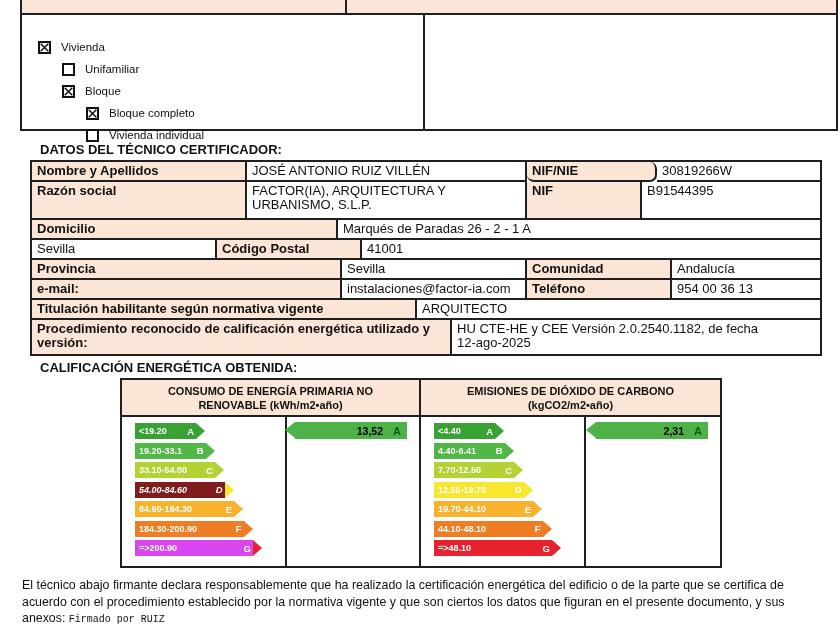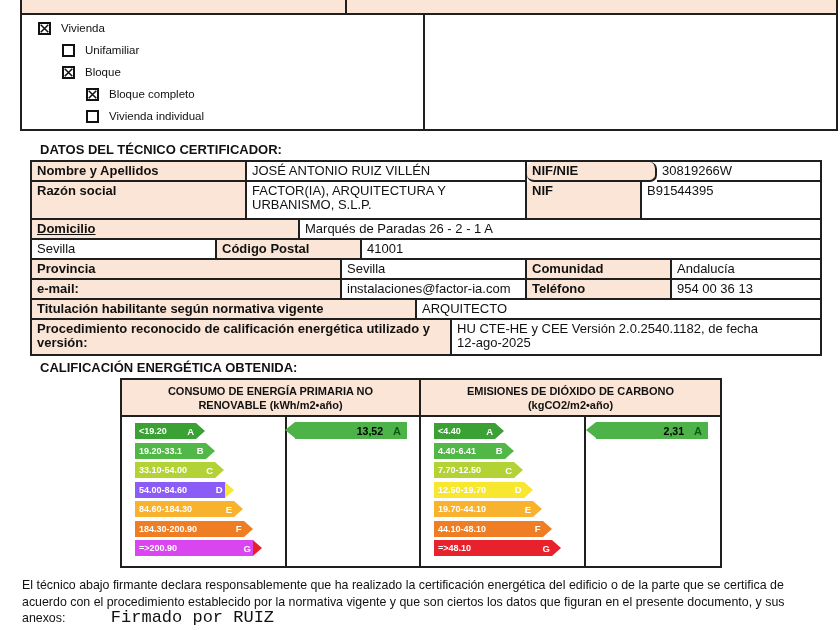--- a/index.html
+++ b/index.html
@@ -7,21 +7,21 @@
         font-family:"Liberation Sans", sans-serif;color:#111;}
 
   
   .top-strip{position:absolute;left:20px;top:0;width:818px;height:13px;background:#fbe5d6;
              border-left:2px solid #1f1f1f;border-right:2px solid #1f1f1f;box-sizing:border-box;}
   .top-strip-divider{position:absolute;left:323px;top:0;width:2px;height:100%;background:#1f1f1f;}
 
   
   .cb-wrap{position:absolute;left:20px;top:13px;width:818px;height:118px;box-sizing:border-box;
            border:2px solid #1f1f1f;display:flex;}
-  .cb-col{box-sizing:border-box;padding-top:2px;}
+  .cb-col{box-sizing:border-box;padding-top:21px;}
   .cb-col.left{width:403px;border-right:2px solid #1f1f1f;}
   .cb-col.right{flex:1;}
   .cb-row{display:flex;align-items:center;height:22px;}
   .ind0{padding-left:16px;} .ind1{padding-left:40px;} .ind2{padding-left:64px;}
   .cbx{width:13px;height:13px;border:2px solid #111;box-sizing:border-box;background:#fff;
        position:relative;flex:none;}
   .cbx svg{position:absolute;inset:0;width:100%;height:100%;}
   .cb-label{margin-left:10px;font-size:11.5px;}
 
   
@@ -57,21 +57,21 @@
   .rating-arrow{position:absolute;top:5px;right:12px;width:112px;height:17px;
                 display:flex;align-items:center;justify-content:flex-end;}
   .rating-tip{position:absolute;left:-10px;top:0;width:0;height:0;
               border-top:8.5px solid transparent;border-bottom:8.5px solid transparent;border-right:10px solid;}
   .rating-value{font-size:10.5px;font-weight:bold;color:#000;}
   .rating-letter{font-size:11px;font-weight:bold;color:#0e5c12;margin:0 6px 0 10px;}
 
   
   .declaration{position:absolute;left:22px;top:577px;width:800px;margin:0;
                font-size:12.4px;line-height:16.5px;}
-  .mono{font-family:"Liberation Mono", monospace;font-size:17px;margin-left:42px;}
+  .mono{font-family:"Liberation Mono", monospace;font-size:10px;}
 </style>
 </head>
 <body>
 
 <div class="page">
 
   <div class="top-strip">
     <div class="top-strip-divider"></div>
   </div>
 
@@ -122,21 +122,21 @@
         <div class="t-cell t-value" style="width: 180px; flex: 1 1 0%;">30819266W</div>
       </div>
       <div class="t-row" style="height: 38px;">
         <div class="t-cell t-label" style="width: 215px;">Razón social</div>
         <div class="t-cell t-value" style="width: 280px;">FACTOR(IA), ARQUITECTURA Y
 URBANISMO, S.L.P.</div>
         <div class="t-cell t-label" style="width: 115px;">NIF</div>
         <div class="t-cell t-value" style="width: 180px; flex: 1 1 0%;">B91544395</div>
       </div>
       <div class="t-row" style="height: 20px;">
-        <div class="t-cell t-label" style="width: 268px; text-decoration: underline;">Domicilio</div>
+        <div class="t-cell t-label" style="width: 306px;">Domicilio</div>
         <div class="t-cell t-value" style="width: 480px; flex: 1 1 0%;">Marqués de Paradas 26 - 2 - 1 A</div>
       </div>
       <div class="t-row" style="height: 20px;">
         <div class="t-cell t-value" style="width: 185px;">Sevilla</div>
         <div class="t-cell t-label" style="width: 145px;">Código Postal</div>
         <div class="t-cell t-value" style="width: 150px; flex: 1 1 0%;">41001</div>
       </div>
       <div class="t-row" style="height: 20px;">
         <div class="t-cell t-label" style="width: 310px;">Provincia</div>
         <div class="t-cell t-value" style="width: 185px;">Sevilla</div>
@@ -183,21 +183,21 @@
               </div>
             </div>
             <div class="arrow-row">
               <div class="arrow" style="width: 80px; background: rgb(179, 210, 53);">
                 <span class="range-text">33.10-54.00</span>
                 <span class="letter">C</span>
                 <span class="tip" style="border-left-color: rgb(179, 210, 53);"></span>
               </div>
             </div>
             <div class="arrow-row">
-              <div class="arrow" style="width: 89.5px; background: #8b5cf6;">
+              <div class="arrow" style="width: 89.5px; background: #7f1d1d; font-style: italic;">
                 <span class="range-text">54.00-84.60</span>
                 <span class="letter">D</span>
                 <span class="tip" style="border-left-color: rgb(247, 231, 46);"></span>
               </div>
             </div>
             <div class="arrow-row">
               <div class="arrow" style="width: 99px; background: rgb(248, 178, 45);">
                 <span class="range-text">84.60-184.30</span>
                 <span class="letter">E</span>
                 <span class="tip" style="border-left-color: rgb(248, 178, 45);"></span>

